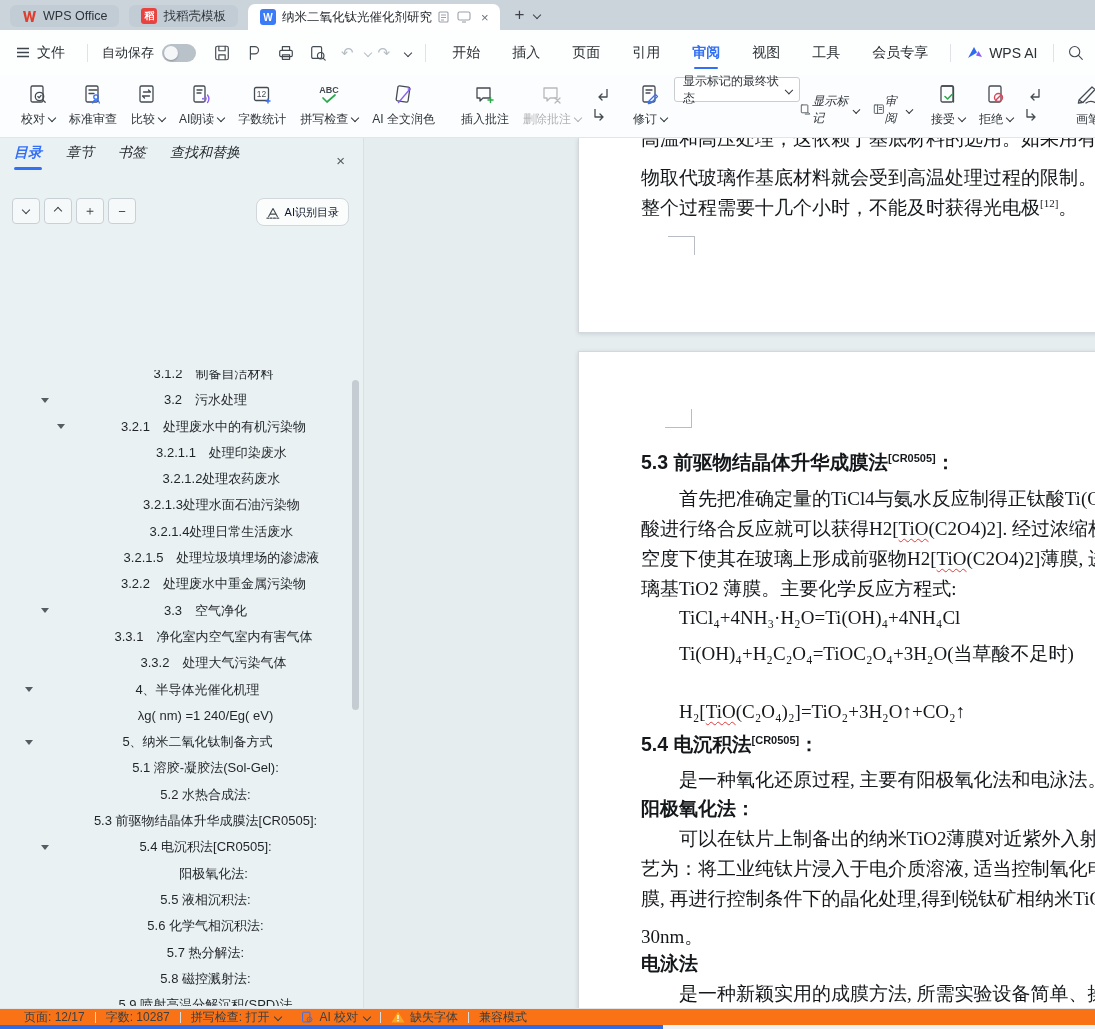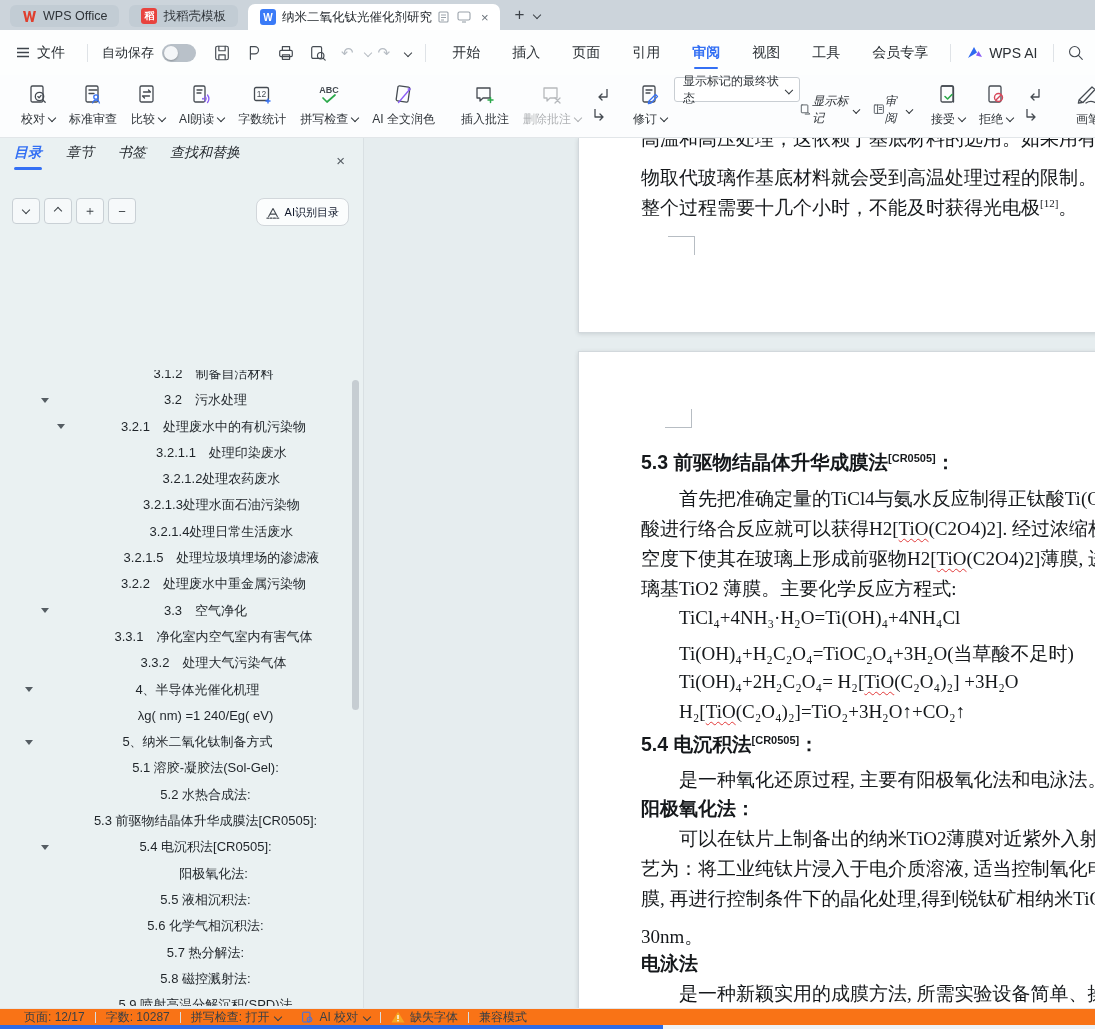--- a/index.html
+++ b/index.html
@@ -460,21 +460,20 @@
     </div>
   <div class="page page2" id="page2">
     <div class="corner c2"></div>
   <div class="dline b" style="left: 62px; top: 97px; font-size: 19.5px;"><span>5.3 前驱物结晶体升华成膜法</span><span class="sup">[CR0505]</span><span>：</span></div>
       <div class="dline" style="left: 100px; top: 134px;"><span>首先把准确定量的TiCl4与氨水反应制得正钛酸Ti(OH)4</span></div>
       <div class="dline" style="left: 62px; top: 164px;"><span>酸进行络合反应就可以获得H2[</span><span class="sq">TiO</span><span>(C2O4)2]. 经过浓缩析出</span></div>
       <div class="dline" style="left: 62px; top: 194px;"><span>空度下使其在玻璃上形成前驱物H2[</span><span class="sq">TiO</span><span>(C2O4)2]薄膜, 进行</span></div>
       <div class="dline" style="left: 62px; top: 224px;"><span>璃基TiO2 薄膜。主要化学反应方程式:</span></div>
       <div class="dline" style="left: 100px; top: 255px;"><span>TiCl₄+4NH₃·H₂O=Ti(OH)₄+4NH₄Cl</span></div>
       <div class="dline" style="left: 100px; top: 289px;"><span>Ti(OH)₄+H₂C₂O₄=TiOC₂O₄+3H₂O(当草酸不足时)</span></div>
-      <div class="dline" style="left: 100px; top: 319px;"><span>Ti(OH)₄+2H₂C₂O₄= H₂[</span><span class="sq">TiO</span><span>(C₂O₄)₂] +3H₂O</span></div>
       <div class="dline" style="left: 100px; top: 349px;"><span>H₂[</span><span class="sq">TiO</span><span>(C₂O₄)₂]=TiO₂+3H₂O↑+CO₂↑</span></div>
       <div class="dline b" style="left: 62px; top: 379px; font-size: 19.5px;"><span>5.4 电沉积法</span><span class="sup">[CR0505]</span><span>：</span></div>
       <div class="dline" style="left: 100px; top: 415px;"><span>是一种氧化还原过程, 主要有阳极氧化法和电泳法。</span></div>
       <div class="dline b" style="left: 62px; top: 444px;"><span>阳极氧化法：</span></div>
       <div class="dline" style="left: 100px; top: 474px;"><span>可以在钛片上制备出的纳米TiO2薄膜对近紫外入射光</span></div>
       <div class="dline" style="left: 62px; top: 504px;"><span>艺为：将工业纯钛片浸入于电介质溶液, 适当控制氧化电压</span></div>
       <div class="dline" style="left: 62px; top: 534px;"><span>膜, 再进行控制条件下的晶化处理,得到锐钛矿相纳米TiO2</span></div>
       <div class="dline" style="left: 62px; top: 572px;"><span>30nm。</span></div>
       <div class="dline b" style="left: 62px; top: 599px;"><span>电泳法</span></div>
       <div class="dline" style="left: 100px; top: 629px;"><span>是一种新颖实用的成膜方法, 所需实验设备简单、操作</span></div>

